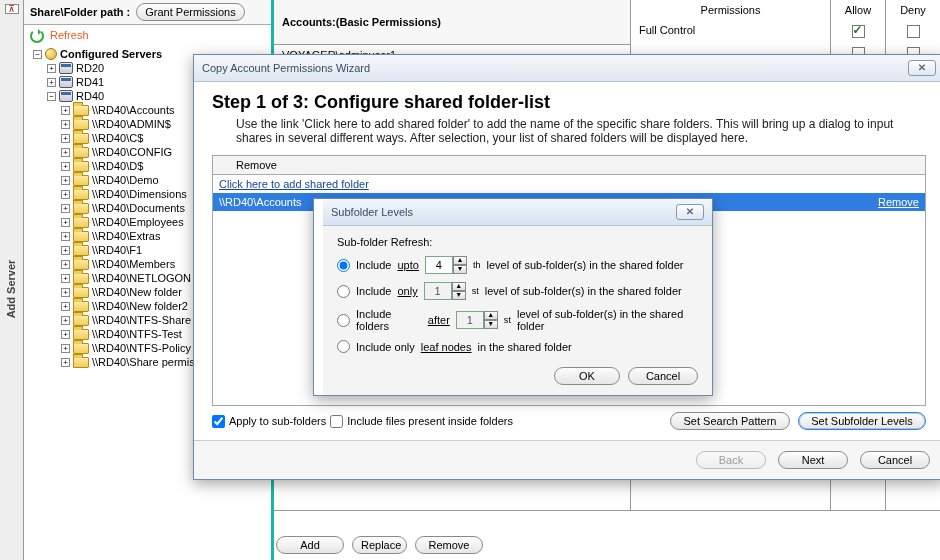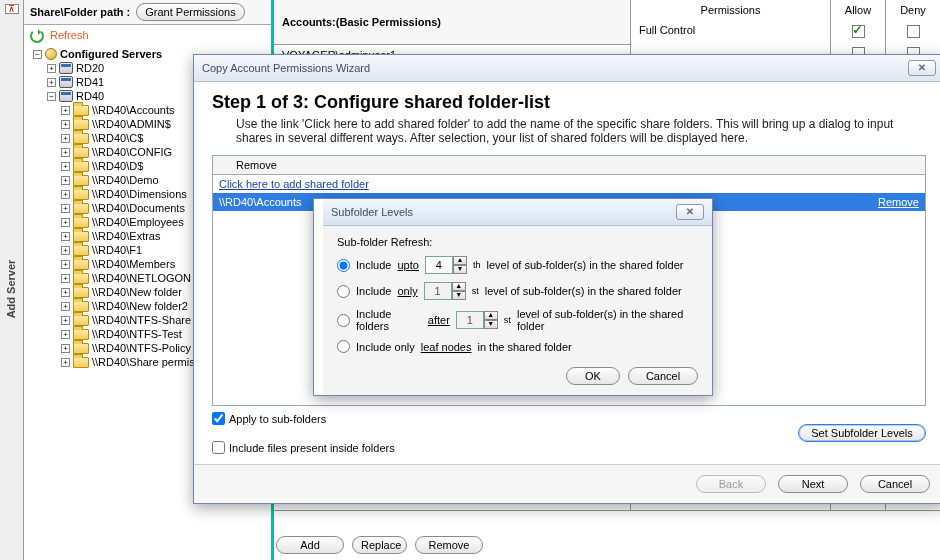--- a/index.html
+++ b/index.html
@@ -459,31 +459,32 @@
           <div class="ft-row">
             <span class="ft-link fp">Click here to add shared folder</span>
           </div>
           <div class="ft-row ft-sel">
             <span class="fp">\\RD40\Accounts</span>
             <span class="rm ft-link">Remove</span>
           </div>
         </div>
       </div>
       <div class="wiz-opts">
-        <div style="flex:1; display:flex; flex-direction:column; gap:16px;">
+        <div style="flex:1; display:flex; flex-direction:row; gap:4px;">
           <label>
             <input type="checkbox" class="chkbox" id="cb-apply" checked="" style="">
               <span>Apply to sub-folders</span>
           </label>
           <label>
             <input type="checkbox" class="chkbox" id="cb-incl" style="">
               <span>Include files present inside folders</span>
           </label>
         </div>
         <div class="wiz-mid-btns">
+          <button class="btn" style="width:120px;">Set Search Pattern</button>
           <button class="btn primary" style="width:128px;">Set Subfolder Levels</button>
         </div>
       </div>
     </div>
     <div class="wiz-btns">
       <button class="btn disabled" style="width:70px;">Back</button>
       <button class="btn" style="width:70px;">Next</button>
       <button class="btn" style="width:70px;">Cancel</button>
     </div>
   </div>
@@ -542,19 +543,19 @@
       </div>
 
       <div class="radio-row">
         <input type="radio" name="lvl" id="r4" style="">
         <span>Include only </span>
         <span class="under">leaf nodes</span>
         <span> in the shared folder</span>
       </div>
 
       <div class="subbtns">
-        <button class="btn" style="width:54px;">OK</button>
+        <button class="btn" style="width:66px;">OK</button>
         <button class="btn" style="width:70px;">Cancel</button>
       </div>
     </div>
   </div>
 
 </div>
 
 </body></html>

